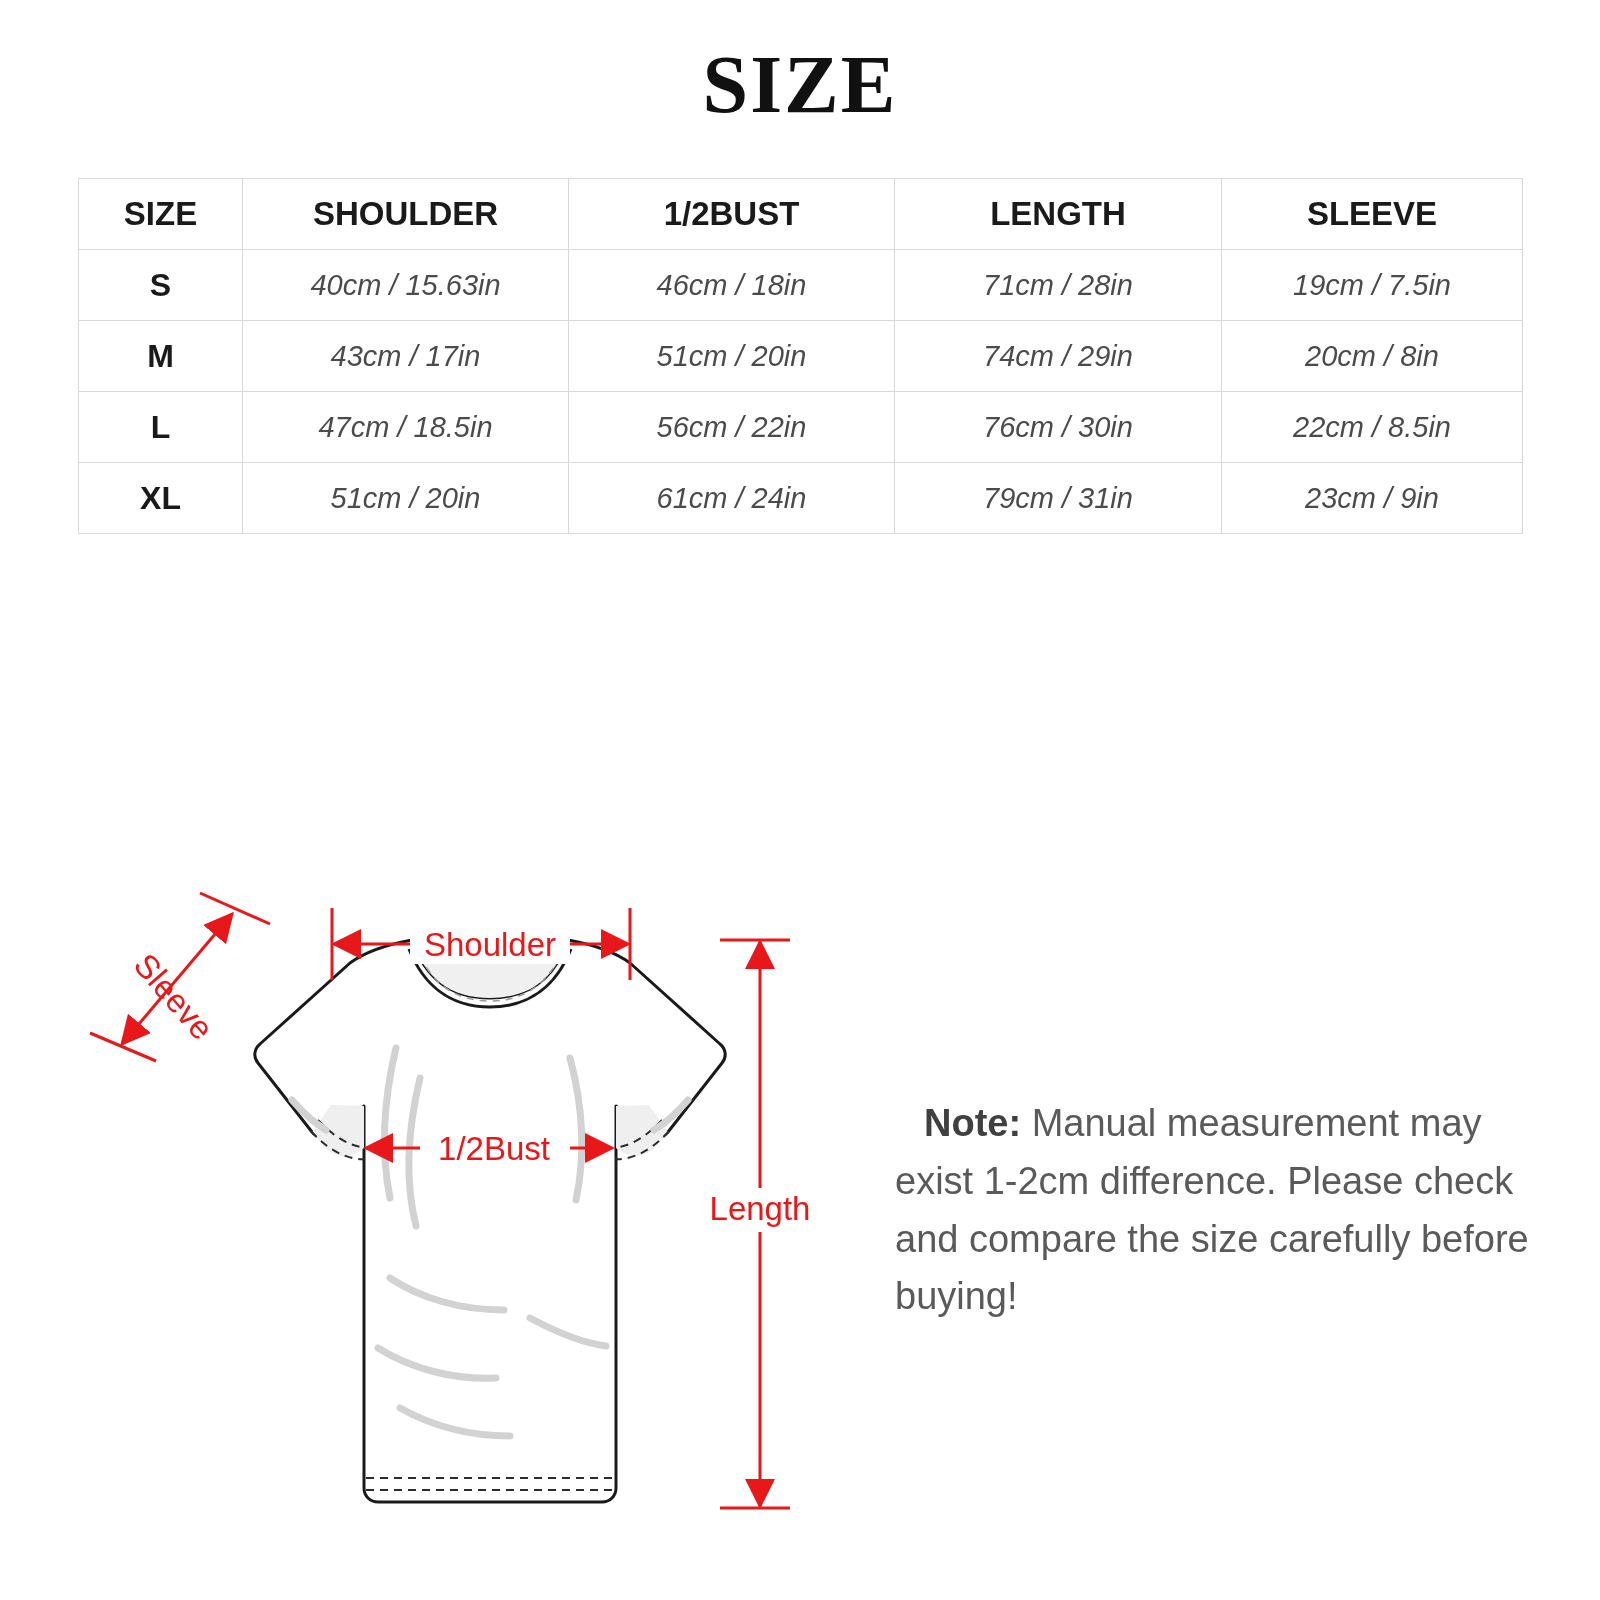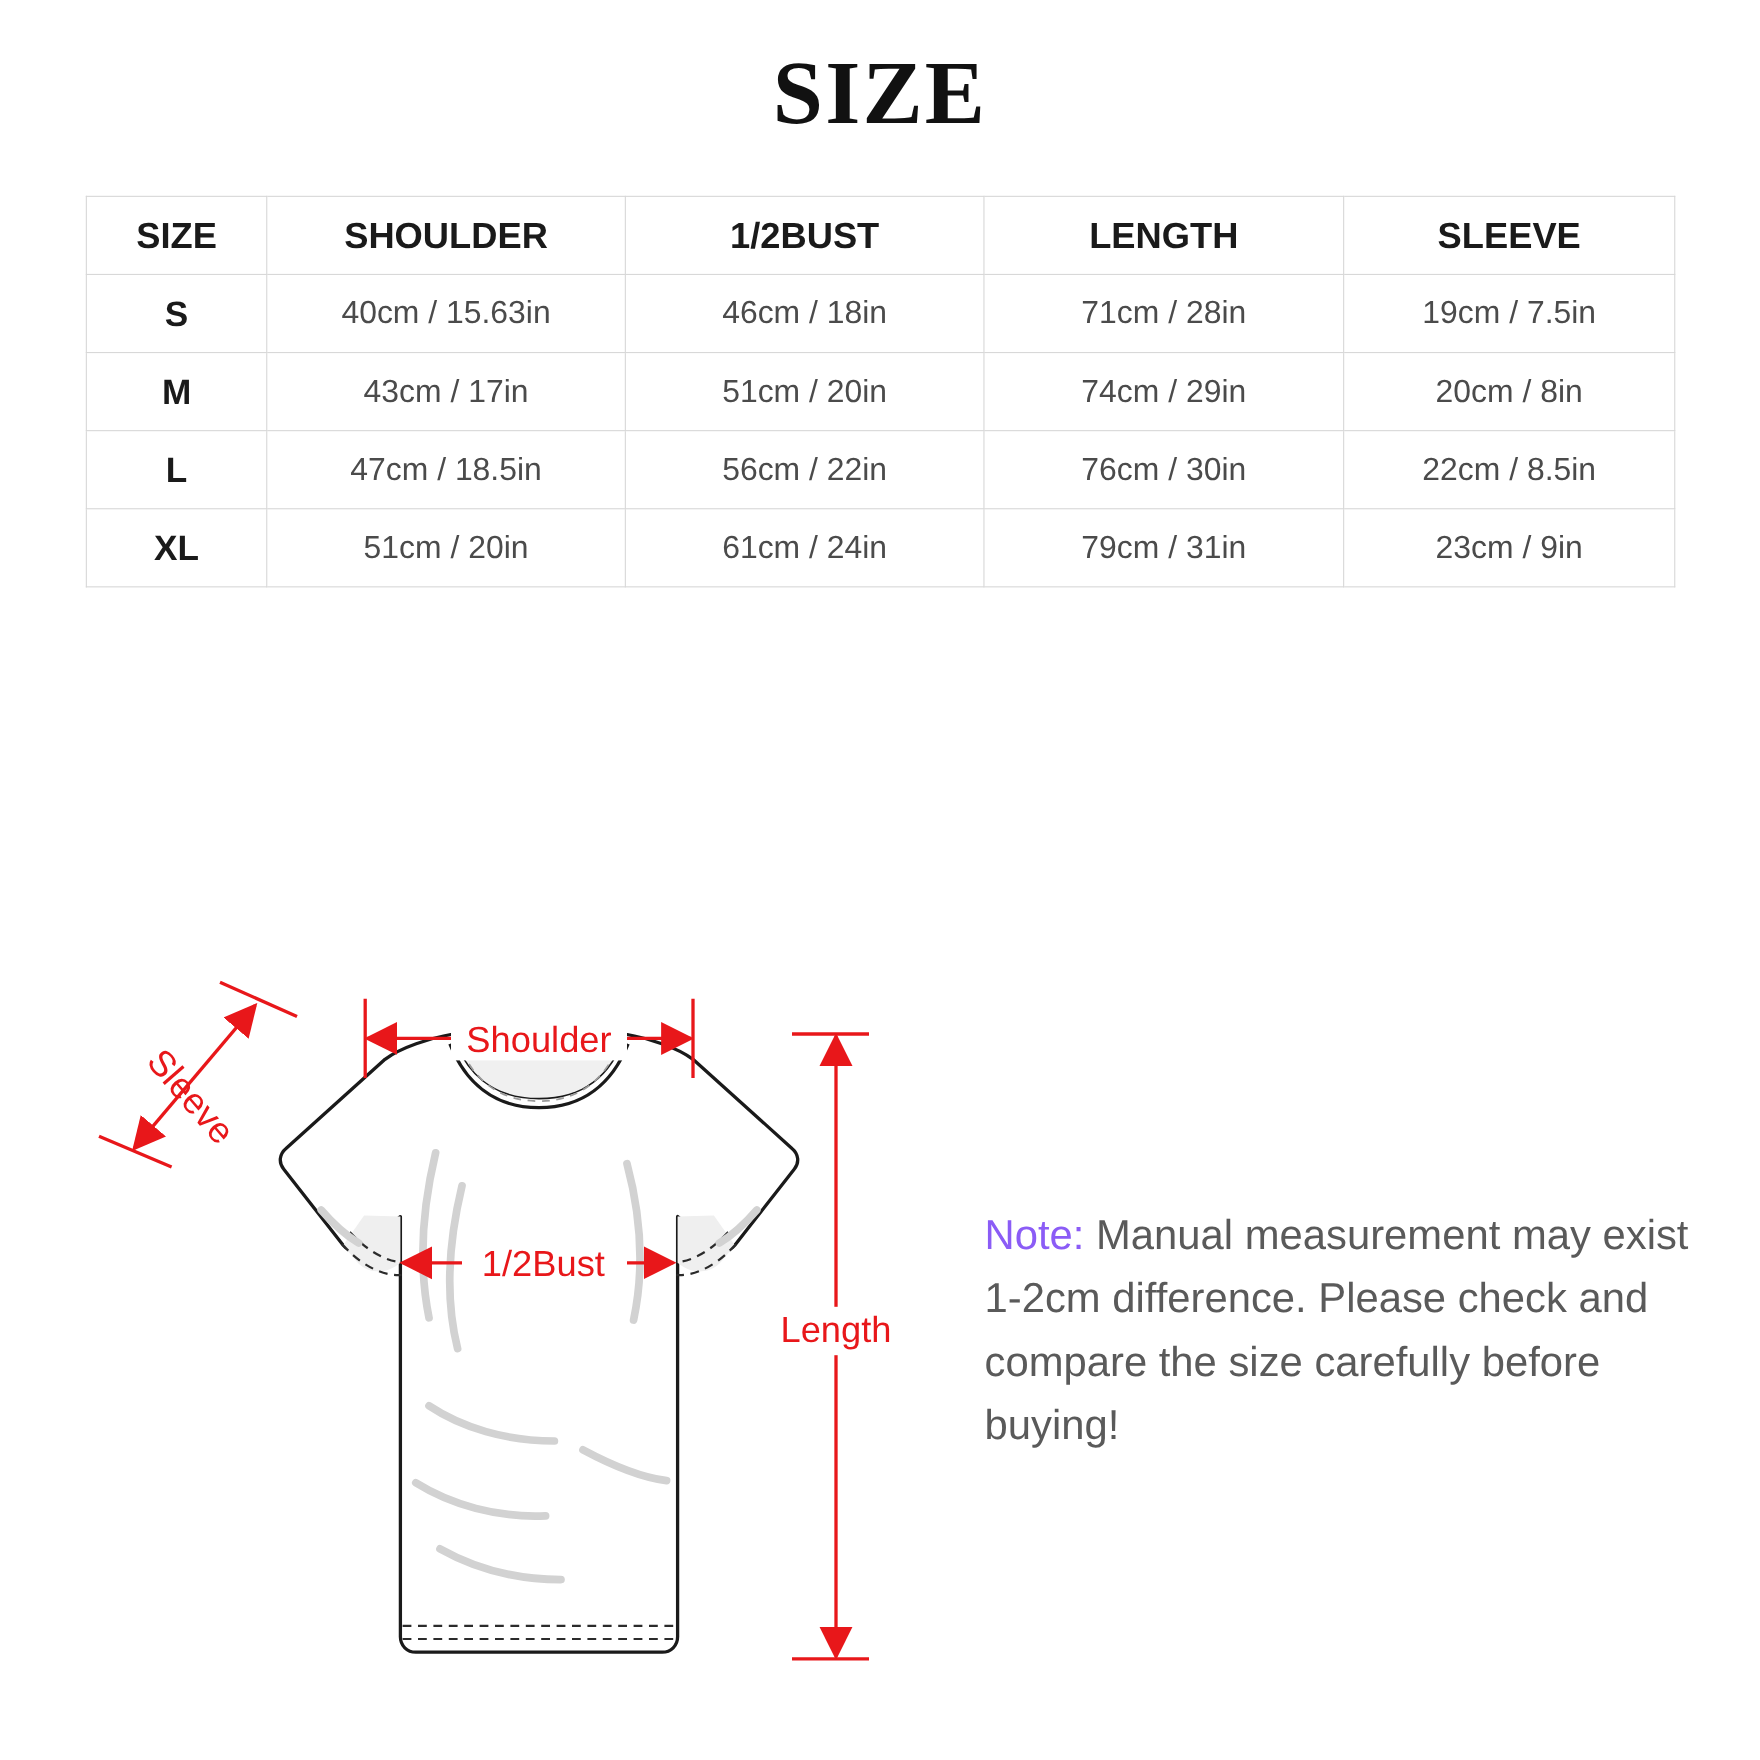--- a/index.html
+++ b/index.html
@@ -53,20 +53,21 @@
   .size-table td.size-col {
     font-size: 32px;
     font-weight: bold;
     color: #1a1a1a;
     width: 143px;
   }
   .size-table td.val {
     font-size: 29px;
     color: #4b4b4b;
     font-weight: normal;
+    font-style: italic;
   }
   .col-shoulder { width: 325px; }
   .col-bust { width: 325px; }
   .col-length { width: 326px; }
   .col-sleeve { width: 300px; }
 
   
   .diagram {
     position: absolute;
     top: 848px;
@@ -80,22 +81,23 @@
   .note {
     position: absolute;
     top: 1095px;
     left: 895px;
     width: 650px;
     font-size: 38px;
     line-height: 1.52;
     color: #5a5a5a;
   }
   .note b {
-    color: #8b5cf6;
-    font-weight: normal;
+    color: #404040;
+    font-weight: bold;
+    margin-left: 29px;
   }
 </style>
 </head>
 <body>
 
 <div class="page-title">SIZE</div>
 
 <table class="size-table">
   <thead>
     <tr>

